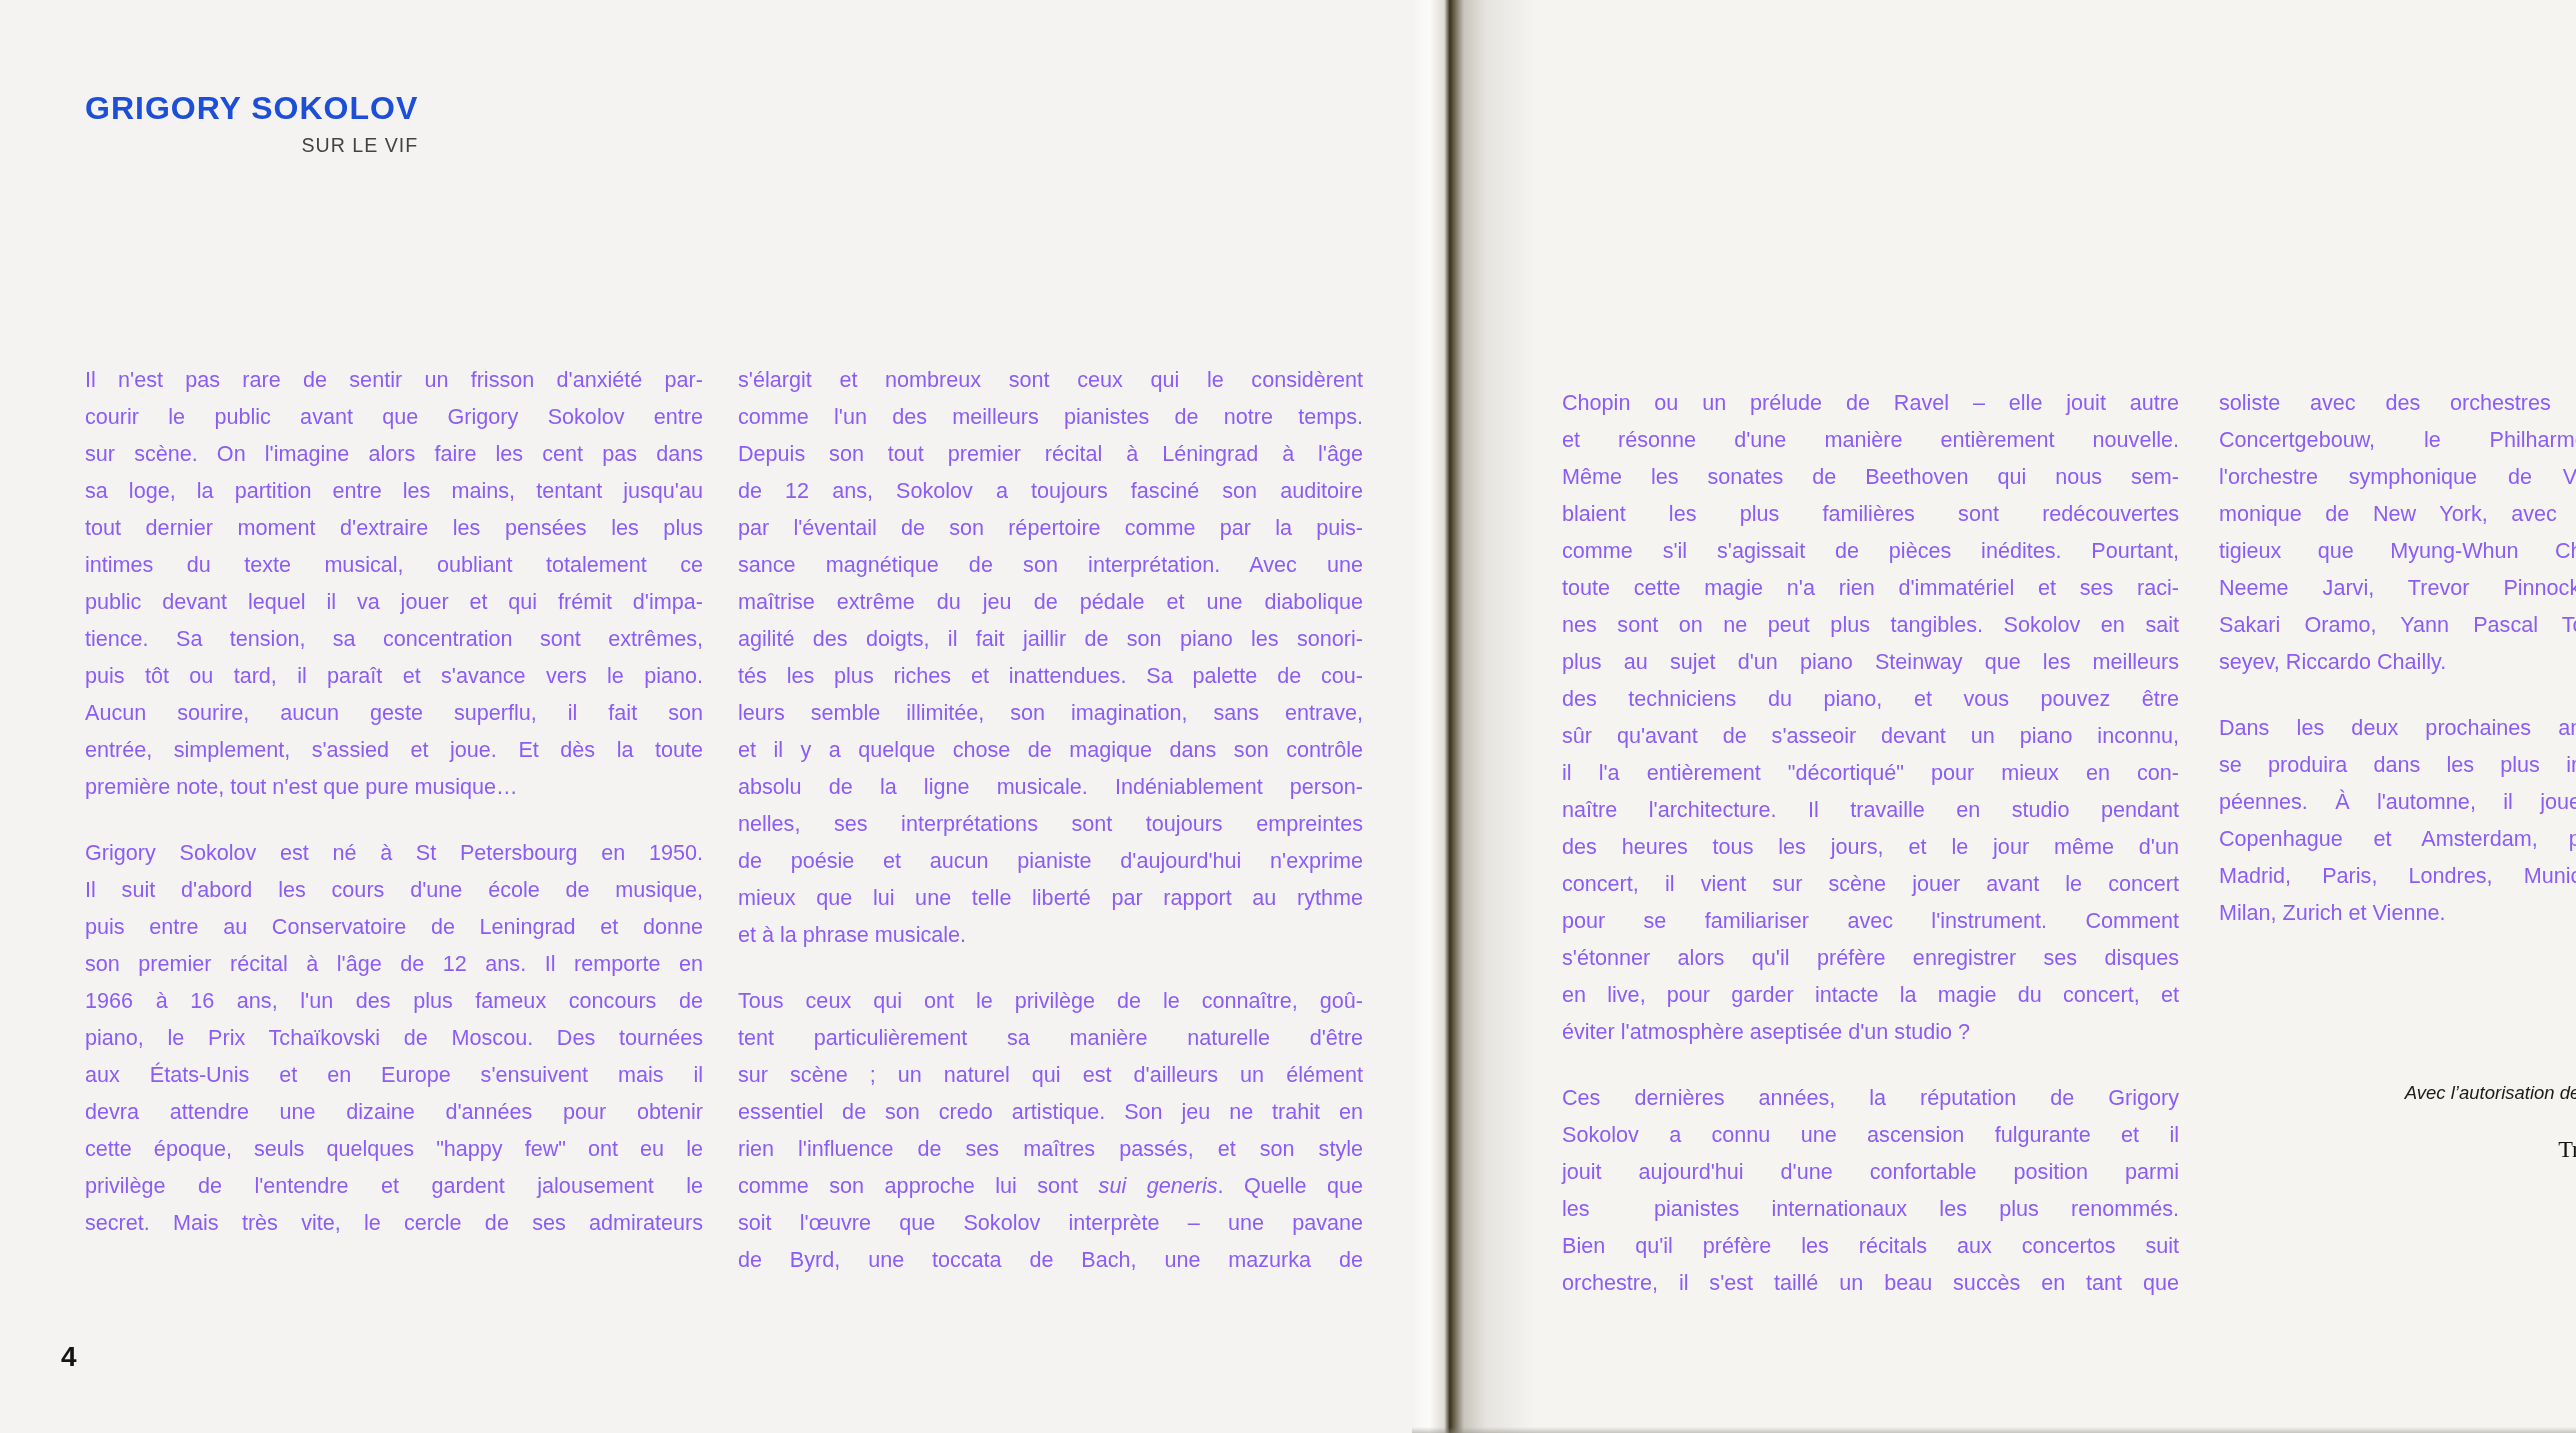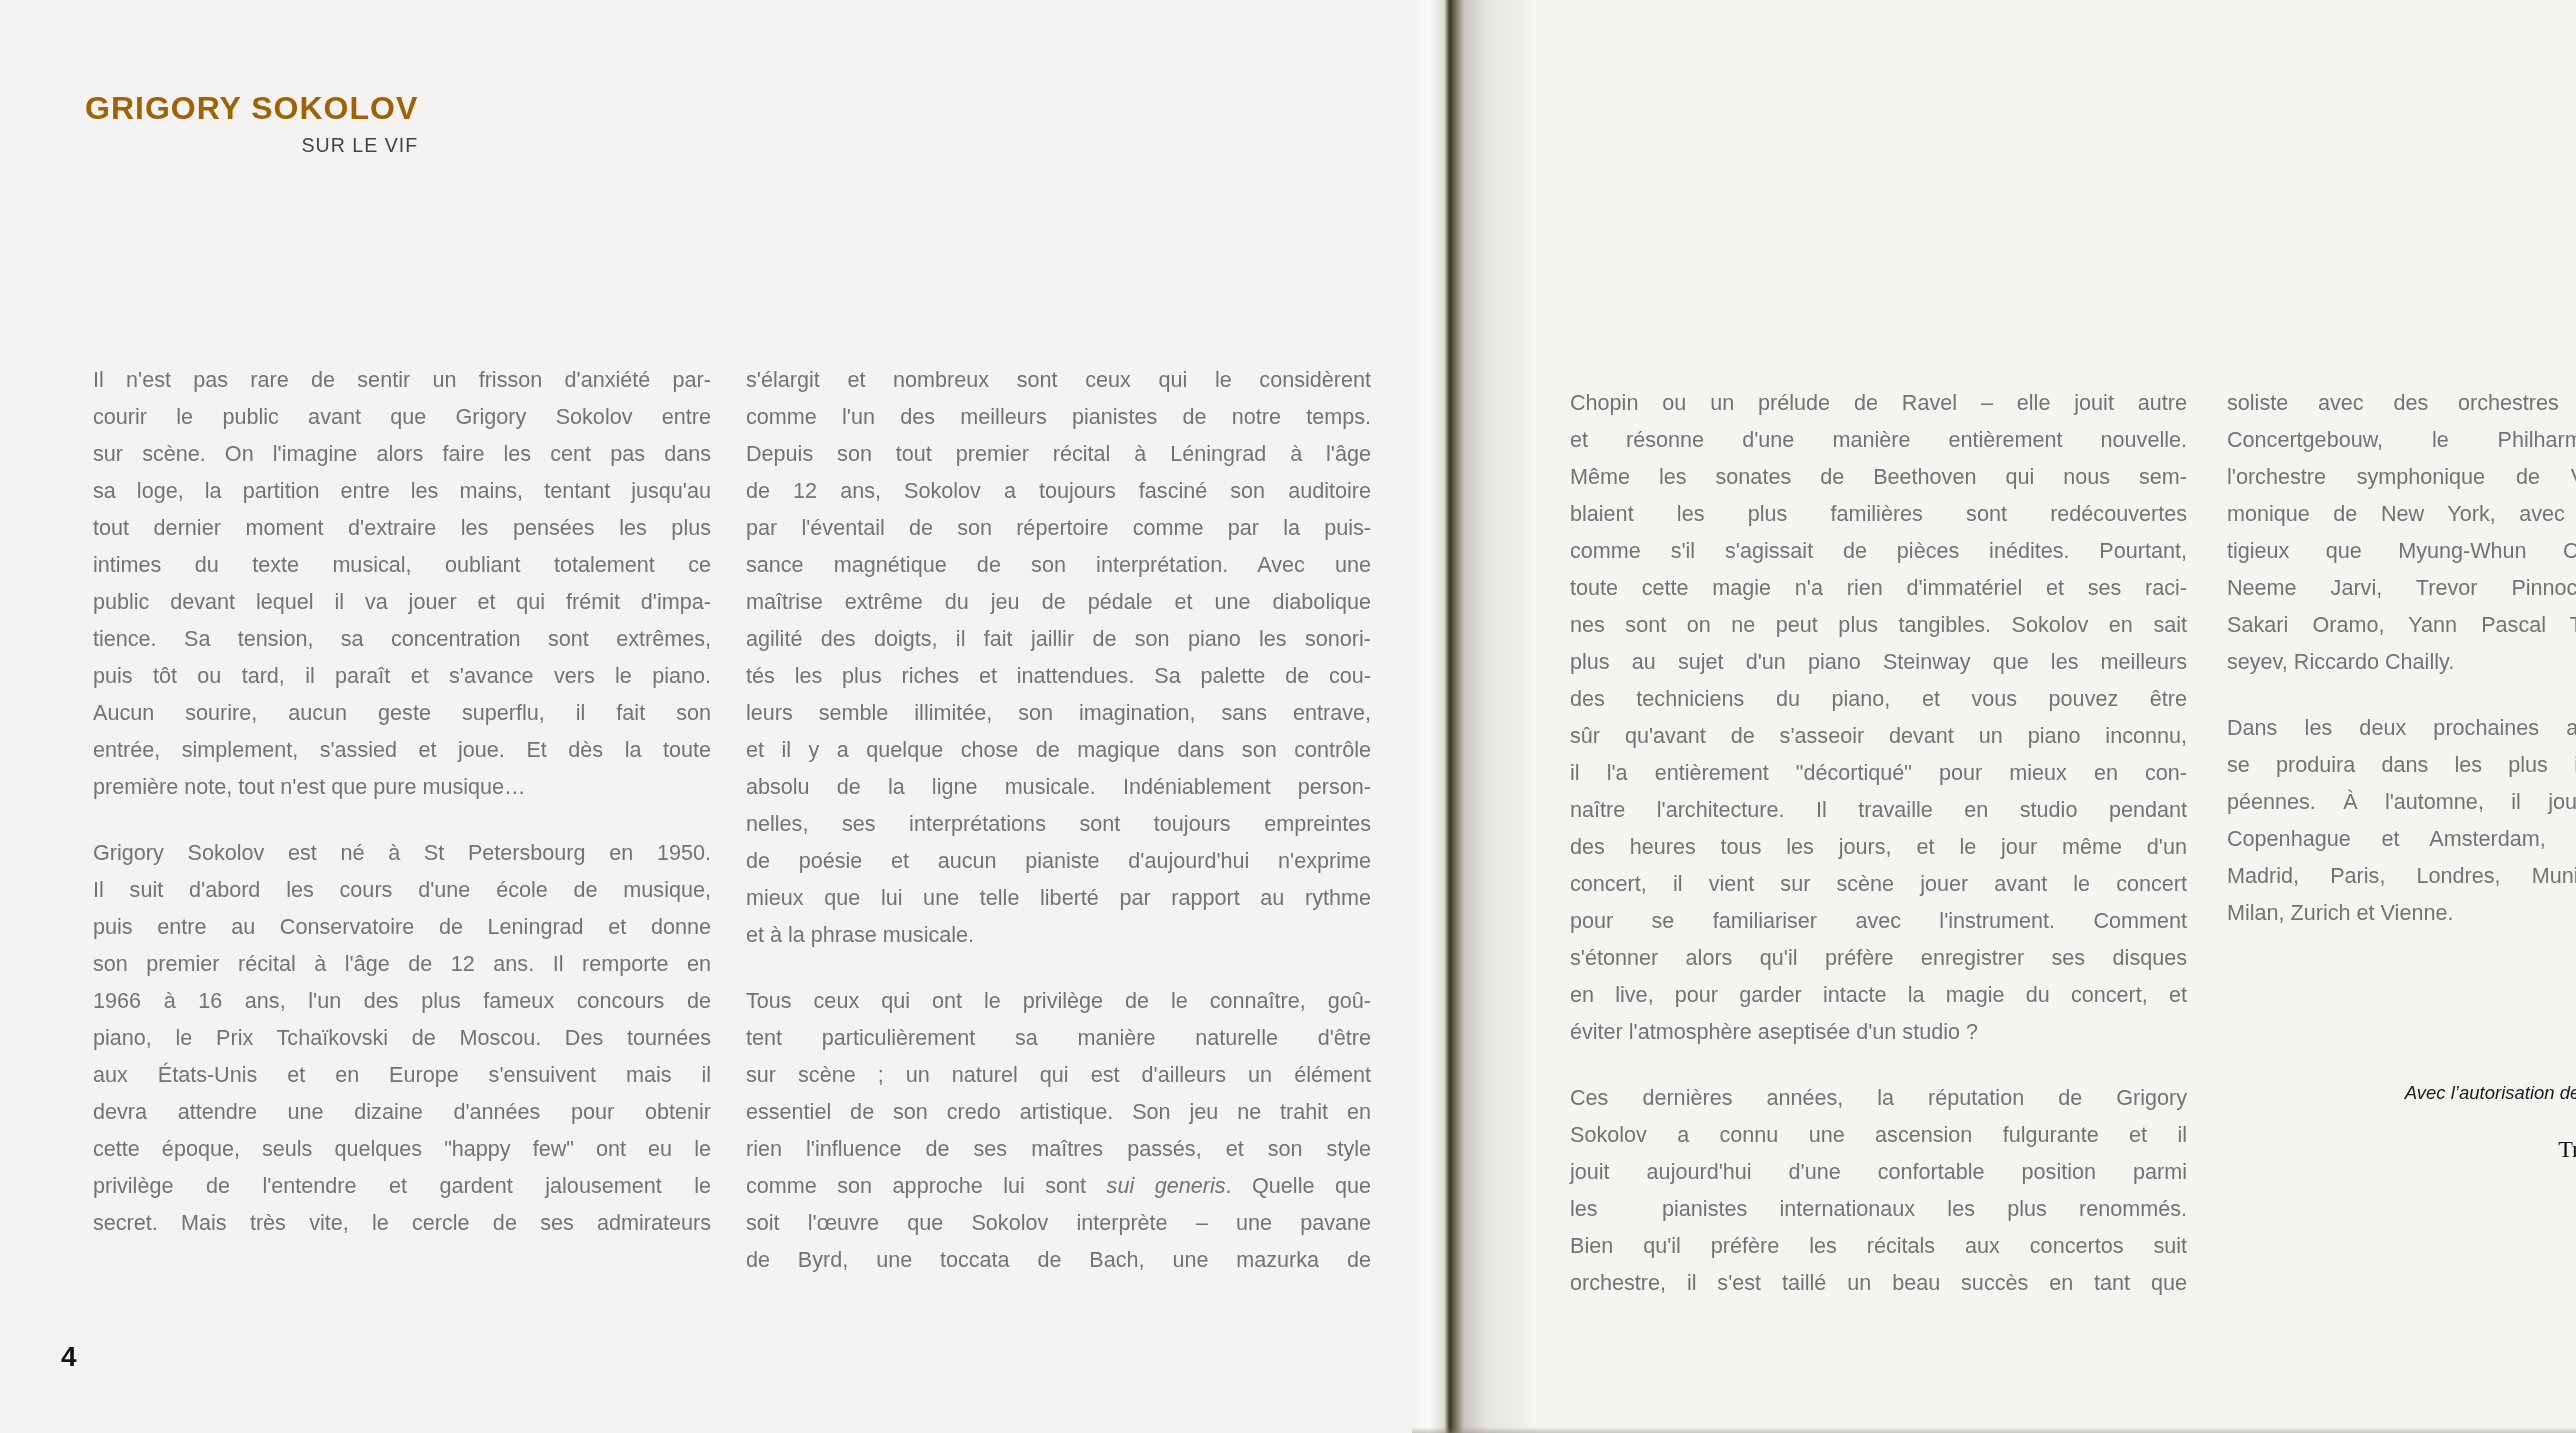--- a/index.html
+++ b/index.html
@@ -31,28 +31,28 @@
       rgba(244,243,240,0) 100%);
   }
   .bottom-edge {
     position:absolute; left:1412px; right:0; bottom:0; height:6.2px;
     background: linear-gradient(180deg, rgba(244,243,240,0), rgba(140,138,128,0.45));
   }
 
   .masthead { position:absolute; left:85px; top:92px; }
   .booklet-title {
     font-size:32px; font-weight:bold; letter-spacing:1px;
-    color:#a16207; margin:0; line-height:1;
+    color:#1d4ed8; margin:0; line-height:1;
   }
   .booklet-subtitle {
     font-size:19.6px; font-weight:normal; letter-spacing:1px;
     color:#434343; margin:12.4px 0 0 0; line-height:1;text-align:right;
   }
 
-  .col { position:absolute; font-size:21.6px; line-height:37px; color:#737373;margin-left:8px; }
+  .col { position:absolute; font-size:21.6px; line-height:37px; color:#8b5cf6; }
   #col1 { left:85px;  top:361px; width:618px; }
   #col2 { left:738px; top:361px; width:625px; }
   #col3 { left:1562px; top:384px; width:617px; }
   #col4 { left:2219px; top:384px; width:618px; }
 
   .para { margin:0; }
   .para + .para { margin-top:29px; }
   .line { text-align: justify; text-align-last: justify; white-space: normal; }
   .line.last { text-align: left; text-align-last: left; }
   .line em { font-style: italic; }

